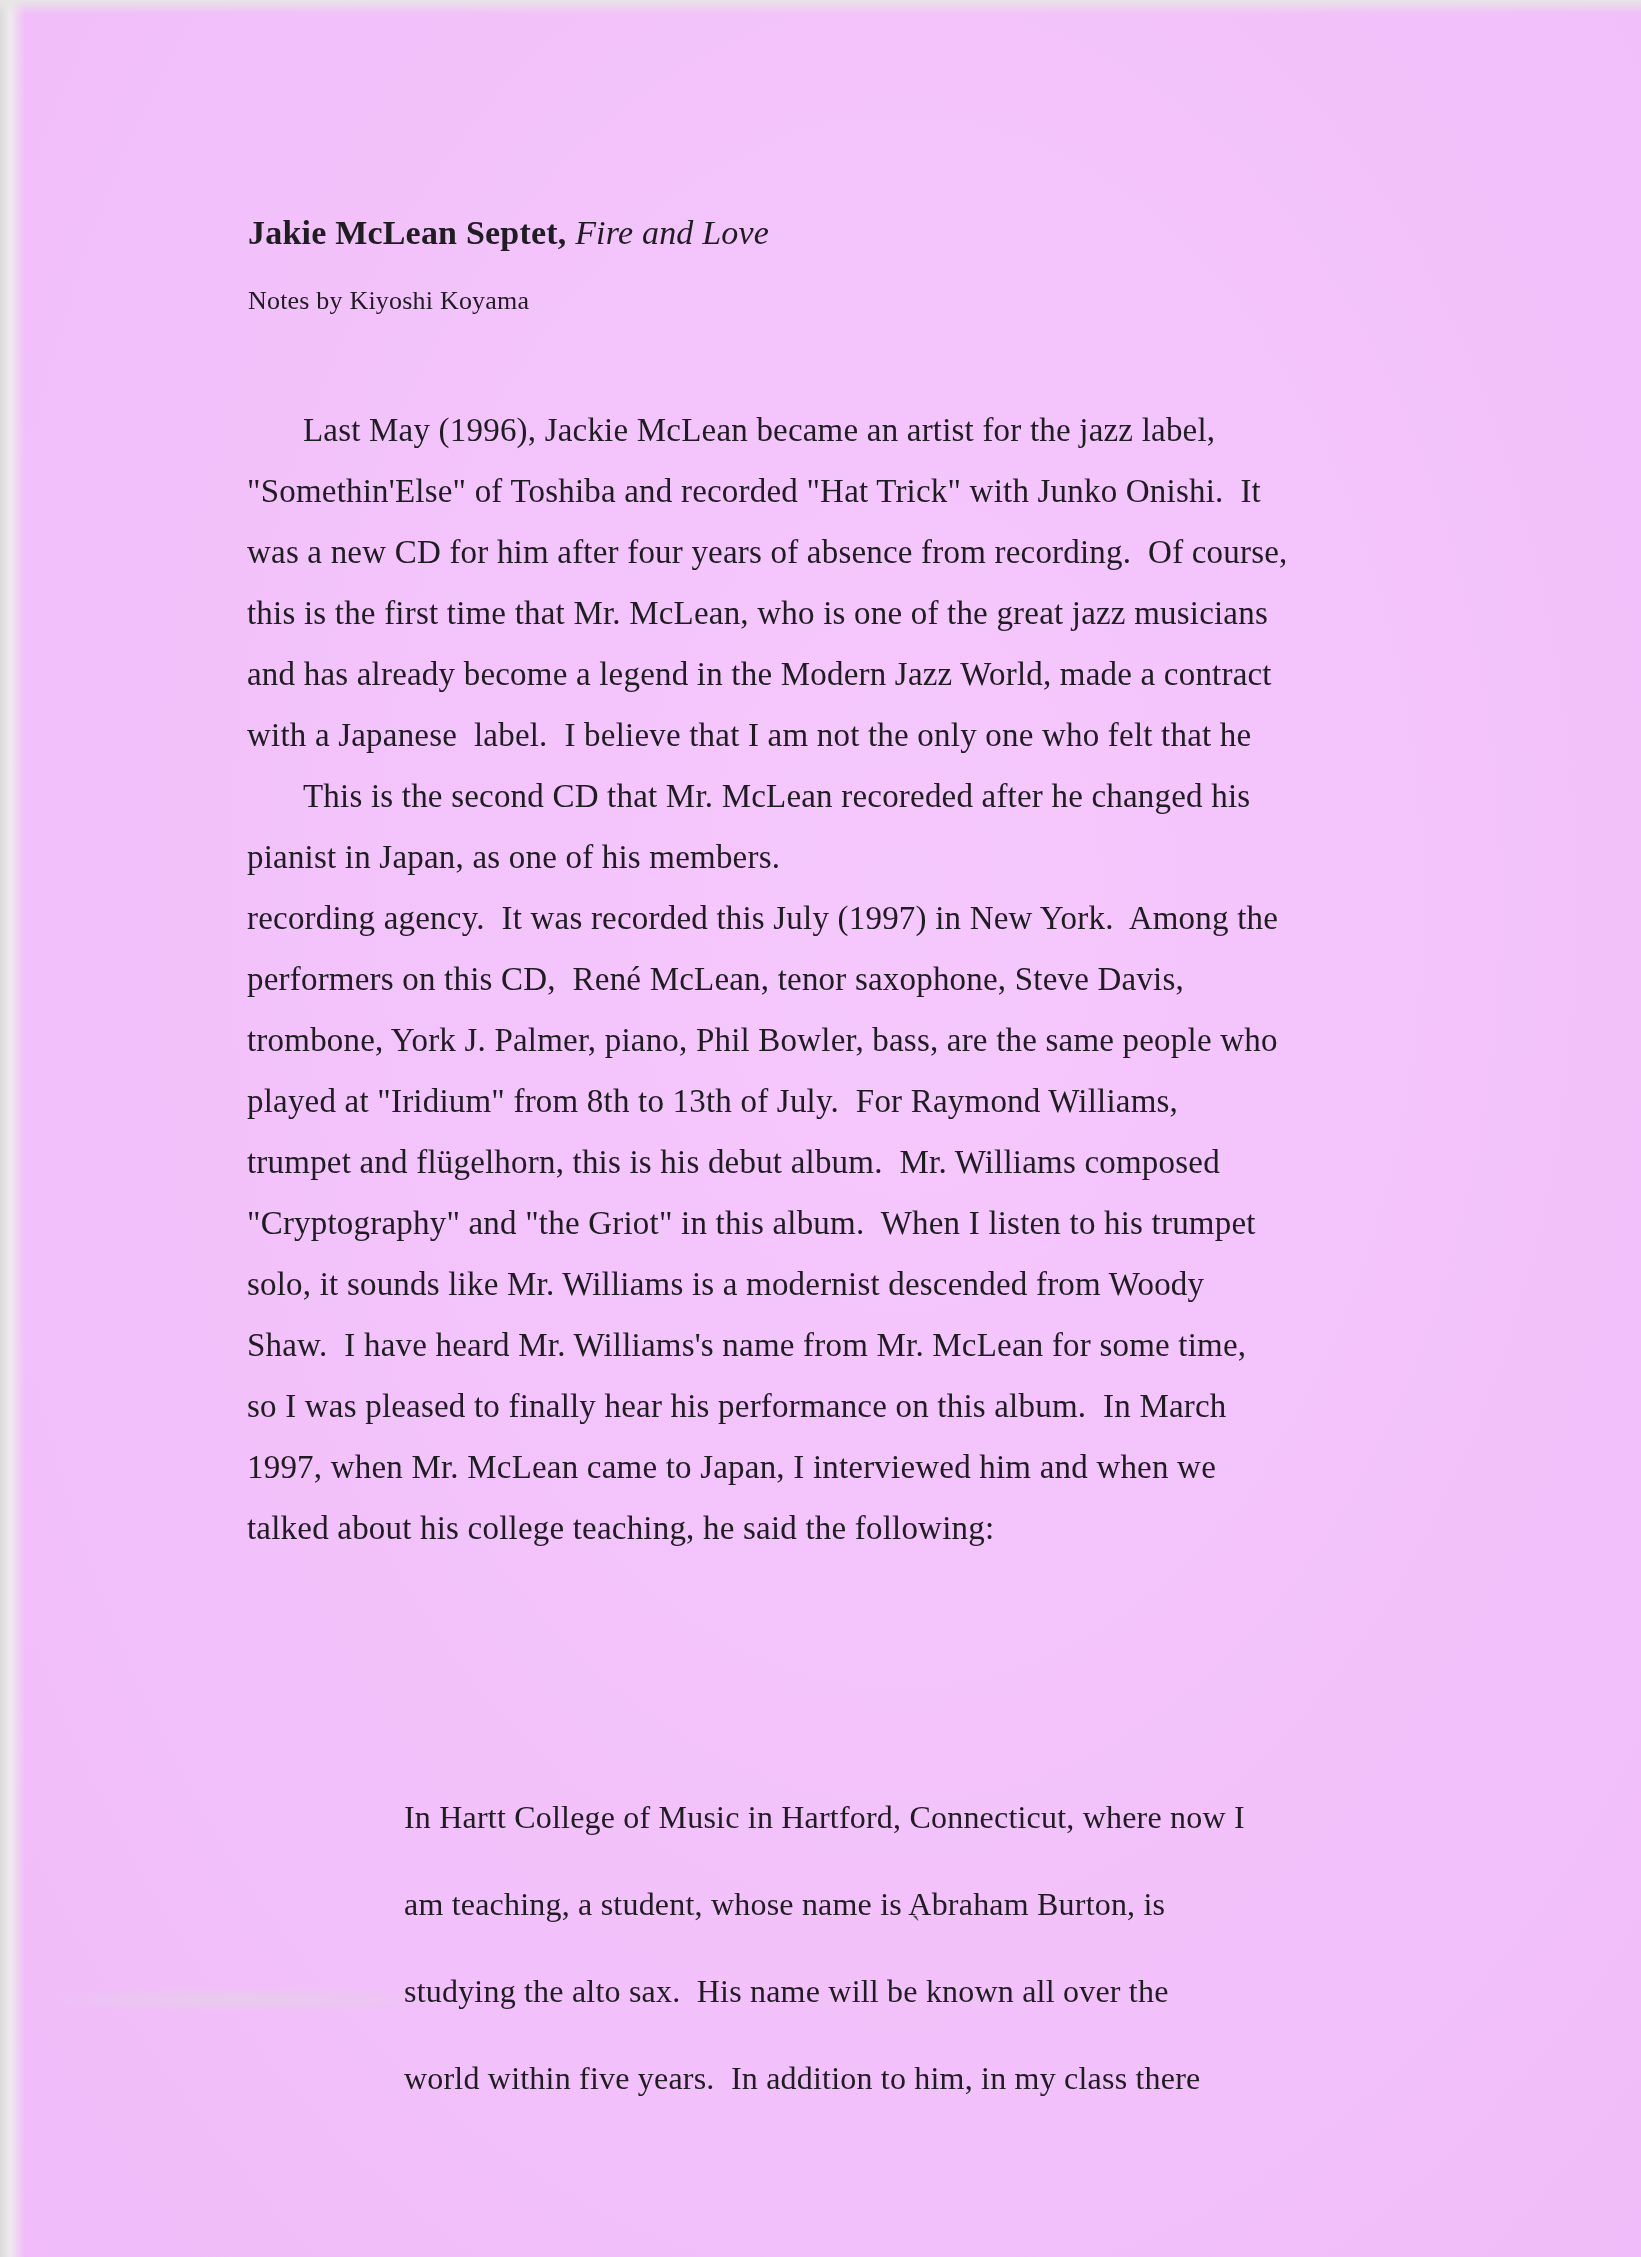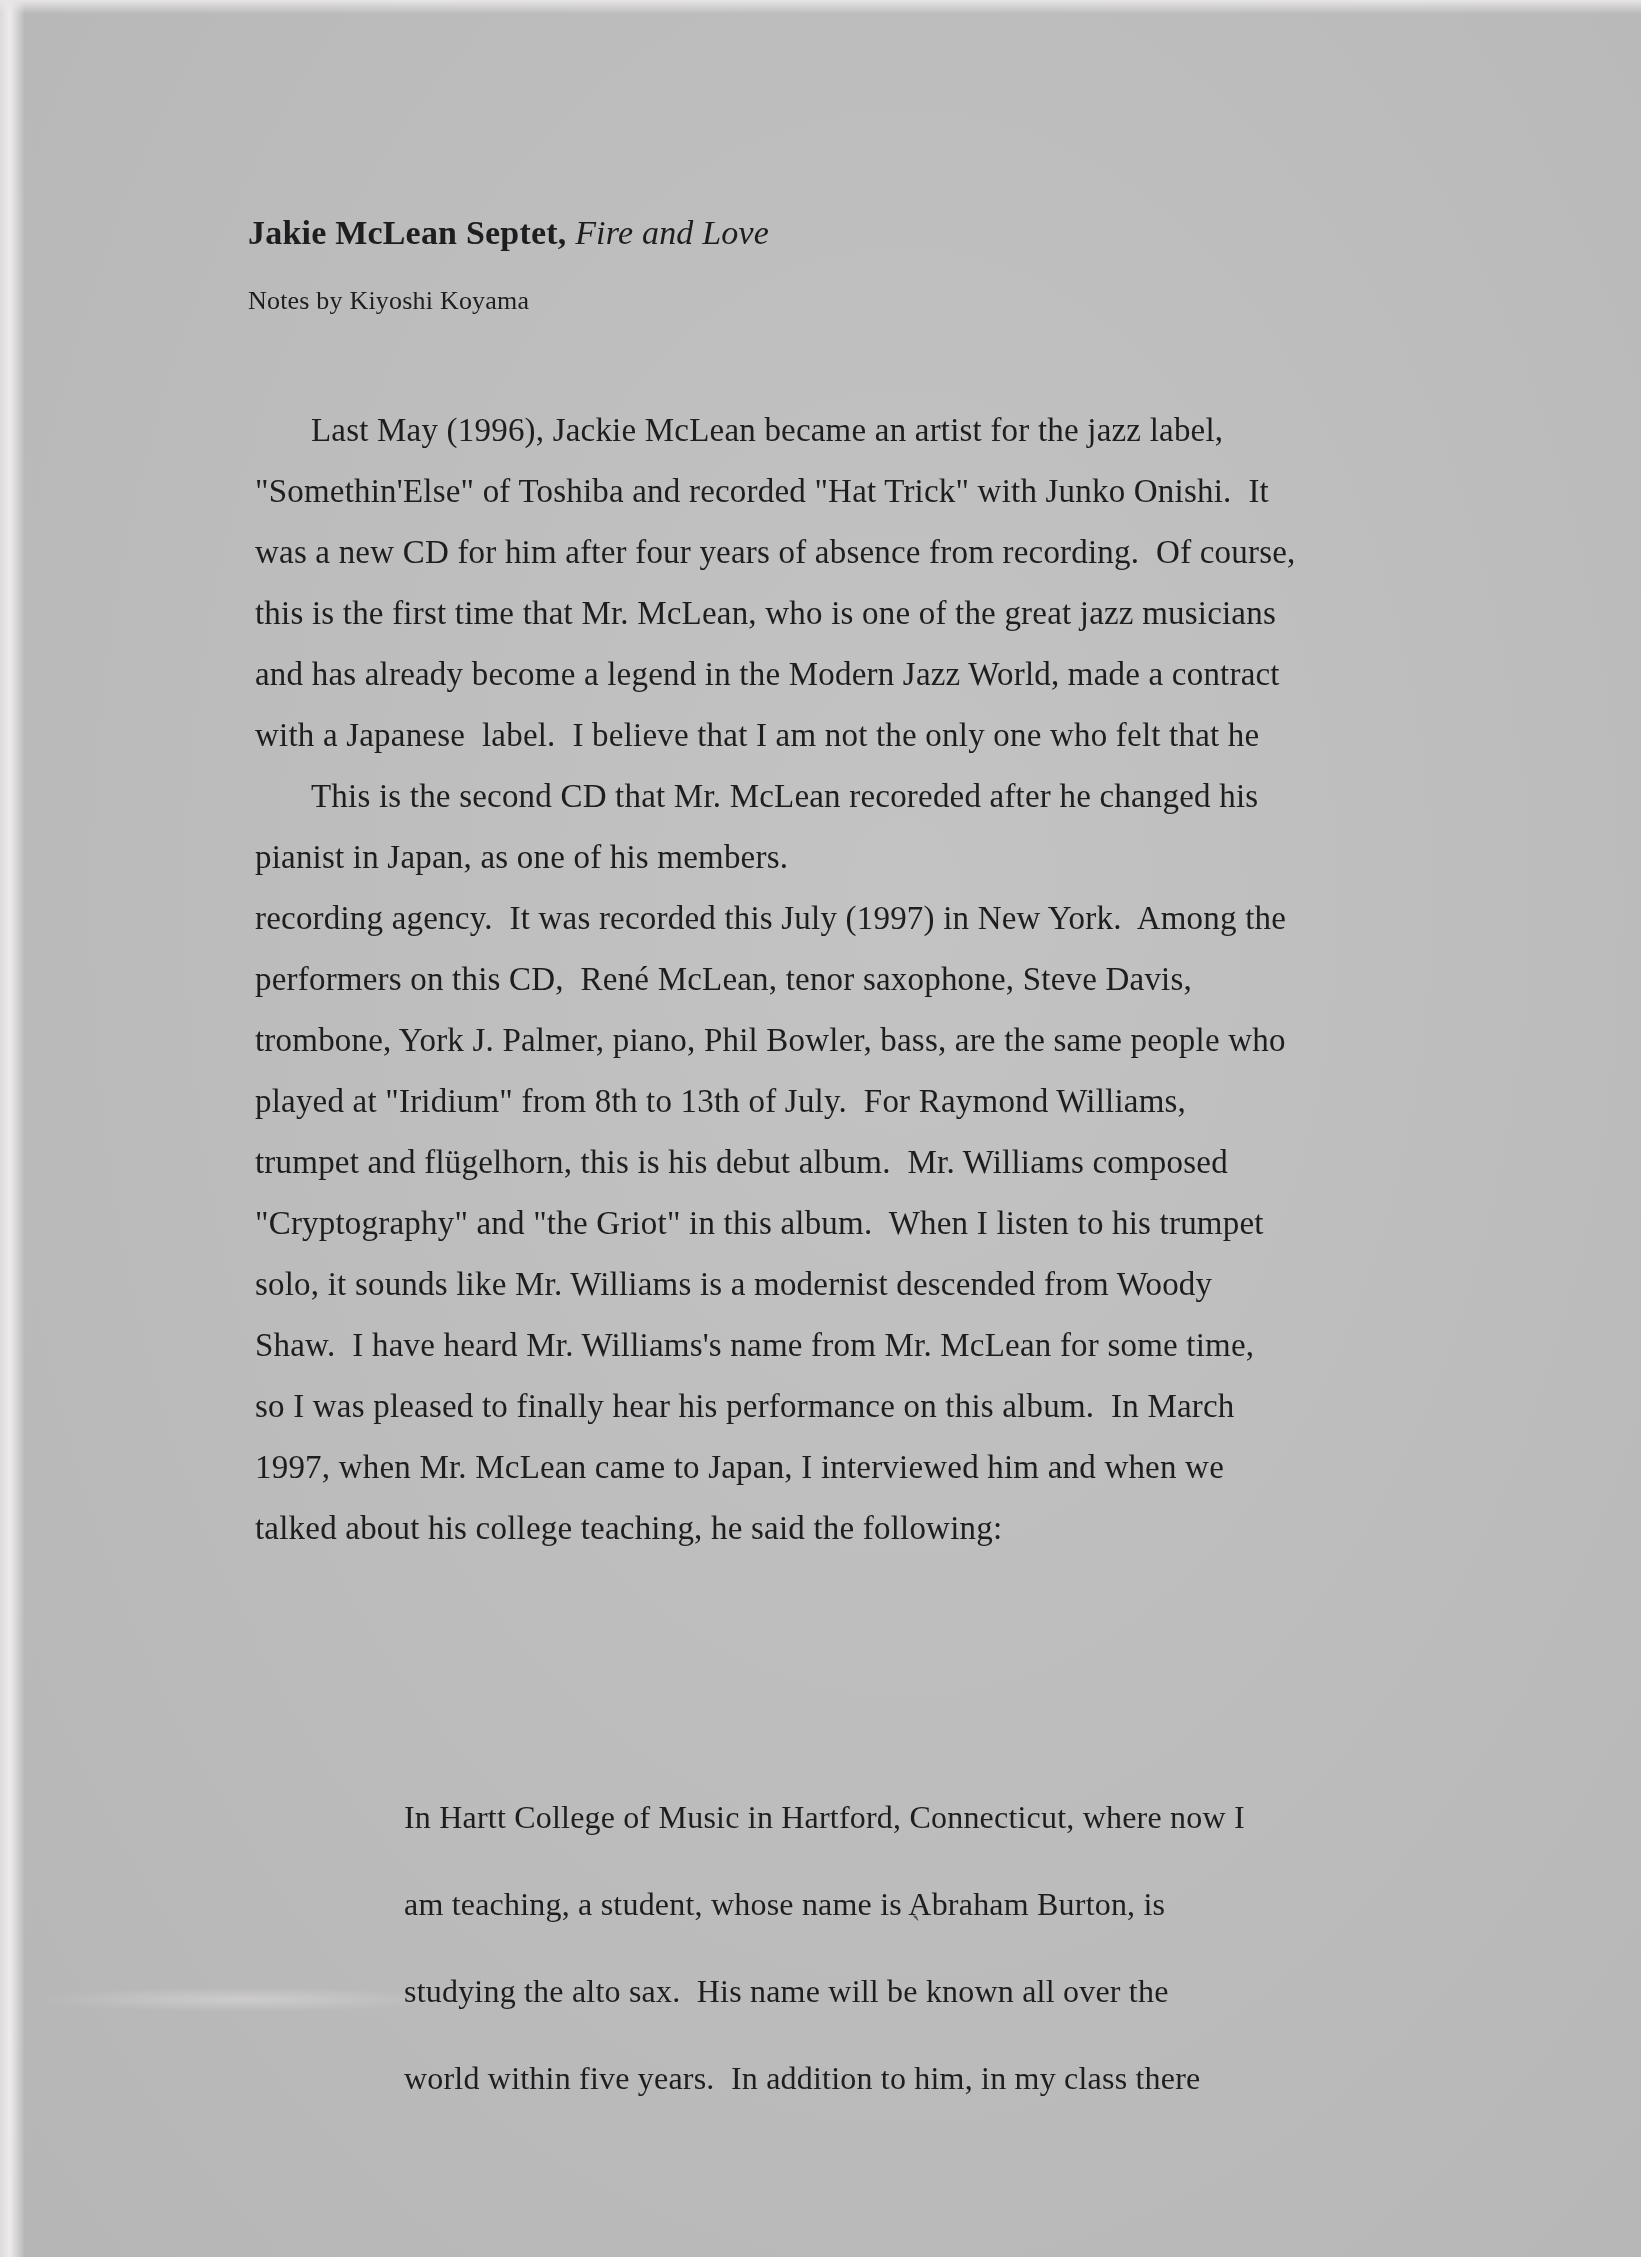--- a/index.html
+++ b/index.html
@@ -1,20 +1,20 @@
 <!DOCTYPE html>
 <html><head>
 <meta charset="utf-8">
 <style>
   html, body { margin: 0; padding: 0; background: #888; }
   .page {
     position: relative;
     width: 1641px;
     height: 2257px;
-    background: #a3a3a3;
+    background: #f0abfc;
     overflow: hidden;
     font-family: "Liberation Serif", serif;
     color: #1e1d20;
   }
   
   .edge-left {
     position: absolute; left: 0; top: 0; width: 25px; height: 100%;
     background: linear-gradient(to right, #dcdadc 0%, #edebec 40%, rgba(245,243,244,0) 100%);
   }
   .edge-top {
@@ -41,21 +41,21 @@
   .title .bold { font-weight: 700; }
   .title .italic { font-style: italic; font-weight: 500; }
   .byline {
     position: absolute; left: 248px; top: 286px;
     font-size: 26px; letter-spacing: 0.2px; white-space: pre;
   }
   .body-text {
     position: absolute; left: 247px; top: 400px; width: 1255px;
     font-size: 33px; line-height: 61px; letter-spacing: 0.2px;
   }
-  .body-text .line { white-space: pre; margin-left: 8px; }
+  .body-text .line { white-space: pre; }
   .body-text .indent { text-indent: 56px; }
   .quote {
     position: absolute; left: 404px; top: 1750px; width: 966px;
     font-size: 32px; line-height: 39px; letter-spacing: 0.2px;
   }
   .quote .line { white-space: pre; margin-top: 48px; }
 </style>
 </head>
 <body>
 

